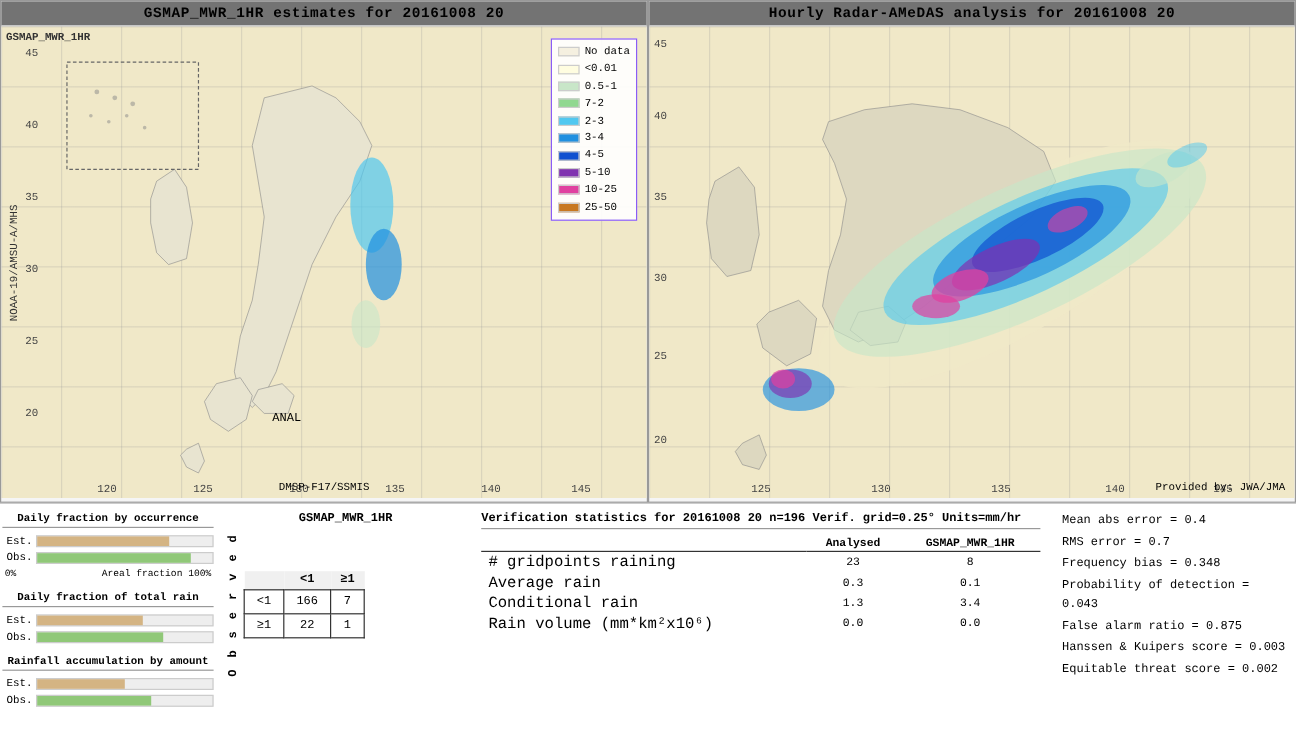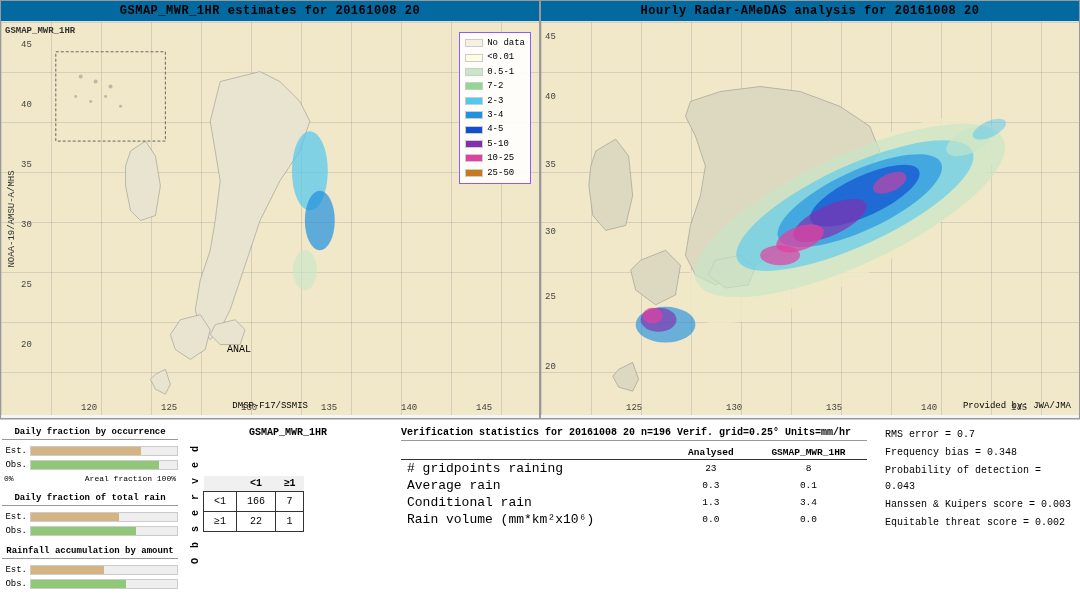--- a/index.html
+++ b/index.html
@@ -38,21 +38,21 @@
 
     .map-panel + .map-panel {
       border-left: 1px solid #999;
     }
 
     .map-title {
       text-align: center;
       font-size: 12px;
       font-weight: bold;
       padding: 3px 4px;
-      background: #0369a1;
+      background: #737373;
       border-bottom: 1px solid #ddd;
       letter-spacing: 0.5px;
     }
 
     .map-canvas {
       width: 100%;
       height: calc(100% - 24px);
       position: relative;
       overflow: hidden;
     }
@@ -572,20 +572,22 @@
           <tr>
             <td class="row-label">Rain volume (mm*km²x10⁶)</td>
             <td style="text-align:center;">0.0</td>
             <td style="text-align:center;">0.0</td>
           </tr>
         </tbody>
       </table>
     </div>
 
     <div class="right-stats-section">
+      <div class="stat-line">Mean abs error = 0.4</div>
       <div class="stat-line">RMS error = 0.7</div>
       <div class="stat-line">Frequency bias = 0.348</div>
       <div class="stat-line">Probability of detection = 0.043</div>
+      <div class="stat-line">False alarm ratio = 0.875</div>
       <div class="stat-line">Hanssen &amp; Kuipers score = 0.003</div>
       <div class="stat-line">Equitable threat score = 0.002</div>
     </div>
   </div>
 </div>
 
 </body></html>

